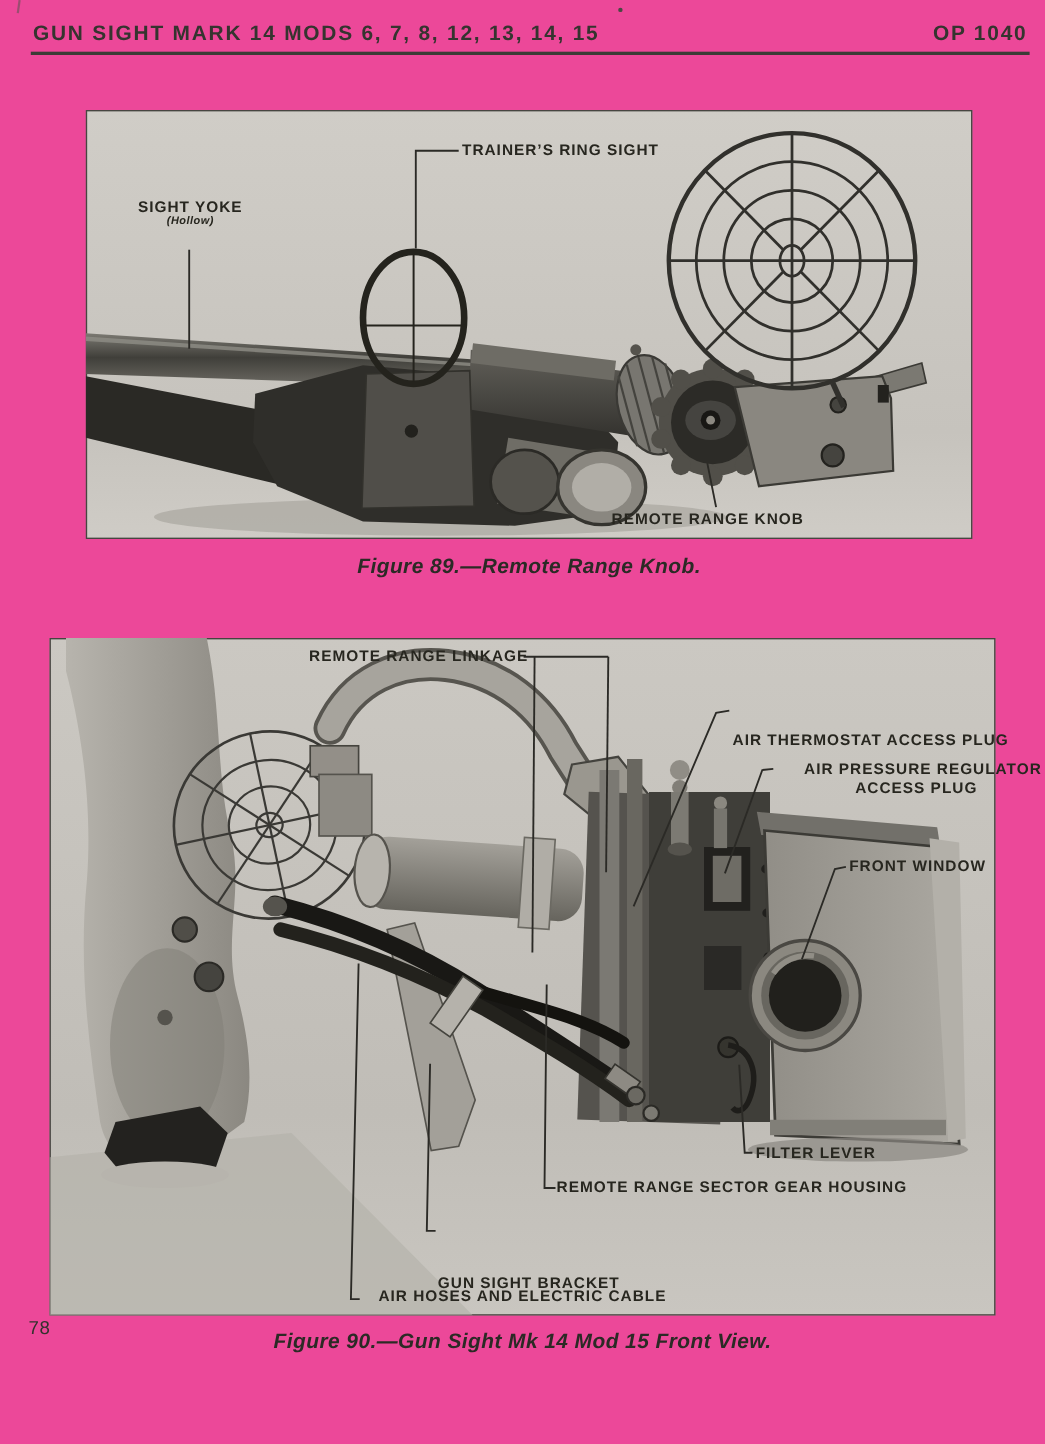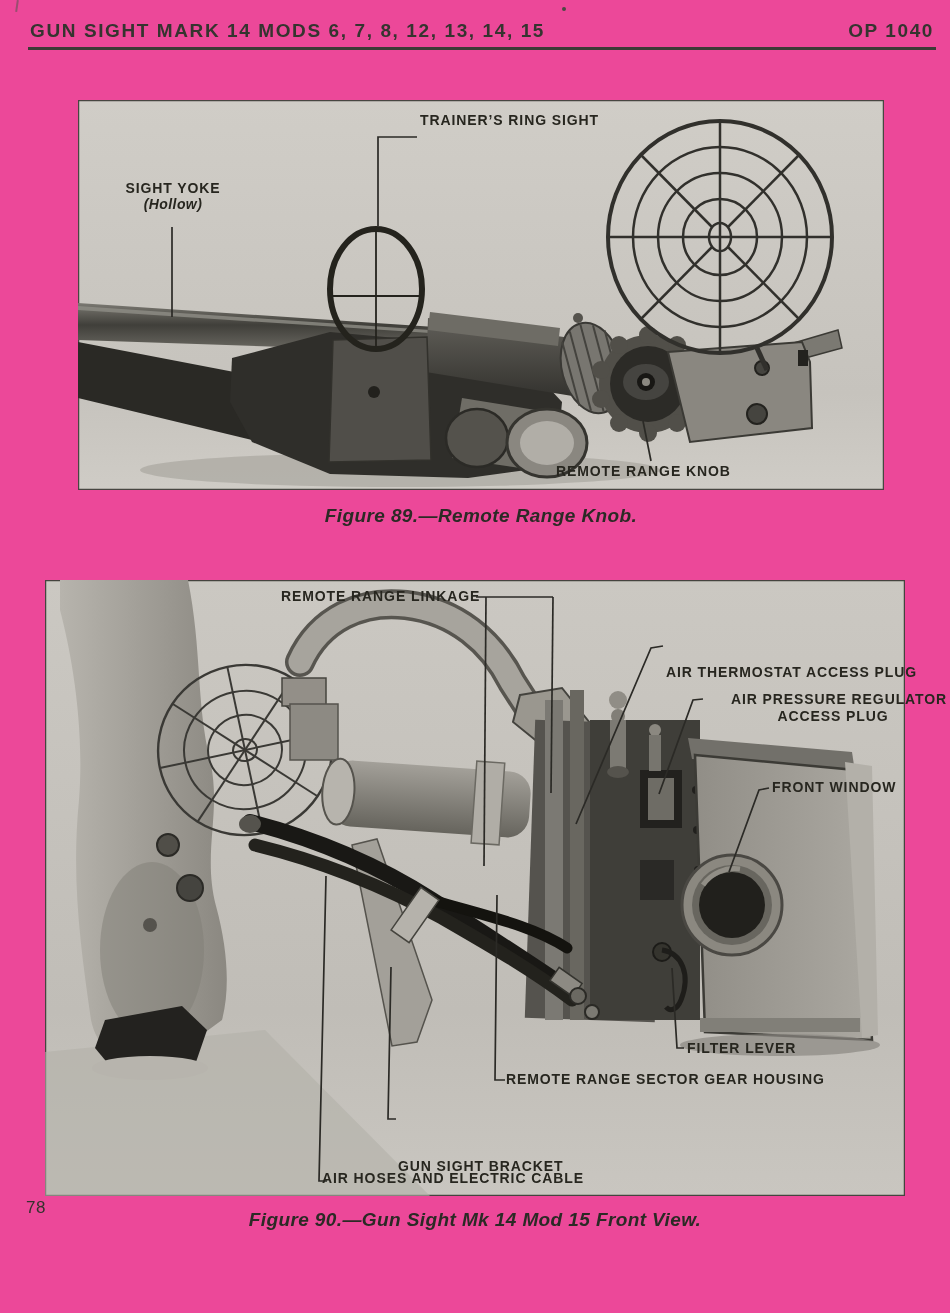--- a/index.html
+++ b/index.html
@@ -8,21 +8,21 @@
     font-family:"Liberation Sans",sans-serif;overflow:hidden;
   }
   .hdr-title{position:absolute;left:30px;top:20px;font-size:19px;font-weight:600;
     letter-spacing:1.6px;color:#35342f;white-space:nowrap;}
   .hdr-doc{position:absolute;right:16px;top:20px;font-size:19px;font-weight:600;
     letter-spacing:1.6px;color:#35342f;white-space:nowrap;}
   .hdr-rule{position:absolute;left:28px;top:47px;width:908px;height:3px;background:#3c3b36;}
   .photo-label{position:absolute;font-size:14px;font-weight:600;letter-spacing:.9px;
     color:#27261f;white-space:nowrap;z-index:5;}
   .photo-label.ctr{text-align:center;}
-  .photo-label .sub{font-style:italic;font-weight:600;letter-spacing:.4px;font-size:14px;}
+  .photo-label .sub{font-style:italic;font-weight:600;letter-spacing:.4px;font-size:10px;}
   .caption{position:absolute;text-align:center;font-style:italic;font-size:19px;
     font-weight:600;letter-spacing:.4px;color:#2b2a25;z-index:5;}
   .fig-art{position:absolute;z-index:1;}
   .leader-overlay{position:absolute;left:0;top:0;z-index:4;pointer-events:none;}
   .footer-page{position:absolute;left:26px;top:1198px;font-size:17px;color:#33322d;
     letter-spacing:.5px;z-index:5;}
   .footer-class{position:absolute;left:20px;top:1262px;width:930px;text-align:center;
     font-size:20px;font-weight:600;letter-spacing:1.2px;color:#32312c;z-index:5;}
   .speck1{position:absolute;left:562px;top:7px;width:4px;height:4px;border-radius:50%;
     background:#4a4943;}
@@ -255,38 +255,38 @@
       <polyline points="663,646 651,648 576,824"></polyline>
       <polyline points="703,699 693,700 659,794"></polyline>
       <polyline points="769,788 759,790 729,872"></polyline>
       <polyline points="684,1048 677,1048 672,968"></polyline>
       <polyline points="505,1080 495,1080 497,895"></polyline>
       <polyline points="396,1119 388,1119 391,967"></polyline>
       <polyline points="327,1181 319,1181 326,876"></polyline>
     </g>
   </svg>
 
-  <div class="photo-label" style="left:420px;top:112px;">TRAINER’S RING SIGHT</div>
+  <div class="photo-label" style="left:420px;top:128px;">TRAINER’S RING SIGHT</div>
   <div class="photo-label ctr" style="left:114px;top:180px;width:118px;">
     <div>SIGHT YOKE</div>
     <div class="sub">(Hollow)</div>
   </div>
   <div class="photo-label" style="left:556px;top:463px;">REMOTE RANGE KNOB</div>
 
   <div class="caption" style="left:78px;top:505px;width:806px;">Figure 89.—Remote Range Knob.</div>
 
   <div class="photo-label" style="left:281px;top:588px;">REMOTE RANGE LINKAGE</div>
   <div class="photo-label" style="left:666px;top:664px;">AIR THERMOSTAT ACCESS PLUG</div>
   <div class="photo-label ctr" style="left:731px;top:691px;width:204px;line-height:17px;">
     <div>AIR PRESSURE REGULATOR</div>
     <div>ACCESS PLUG</div>
   </div>
   <div class="photo-label" style="left:772px;top:779px;">FRONT WINDOW</div>
   <div class="photo-label" style="left:687px;top:1040px;">FILTER LEVER</div>
   <div class="photo-label" style="left:506px;top:1071px;">REMOTE RANGE SECTOR GEAR HOUSING</div>
   <div class="photo-label" style="left:398px;top:1110px;margin-top:48px;">GUN SIGHT BRACKET</div>
-  <div class="photo-label" style="left:322px;top:1170px;">AIR HOSES AND ELECTRIC CABLE</div>
+  <div class="photo-label" style="left:344px;top:1170px;">AIR HOSES AND ELECTRIC CABLE</div>
 
   <div class="caption" style="left:45px;top:1209px;width:860px;">Figure 90.—Gun Sight Mk 14 Mod 15 Front View.</div>
 
   <div class="footer-page">78</div>
 
 </div>
 
 </body></html>

